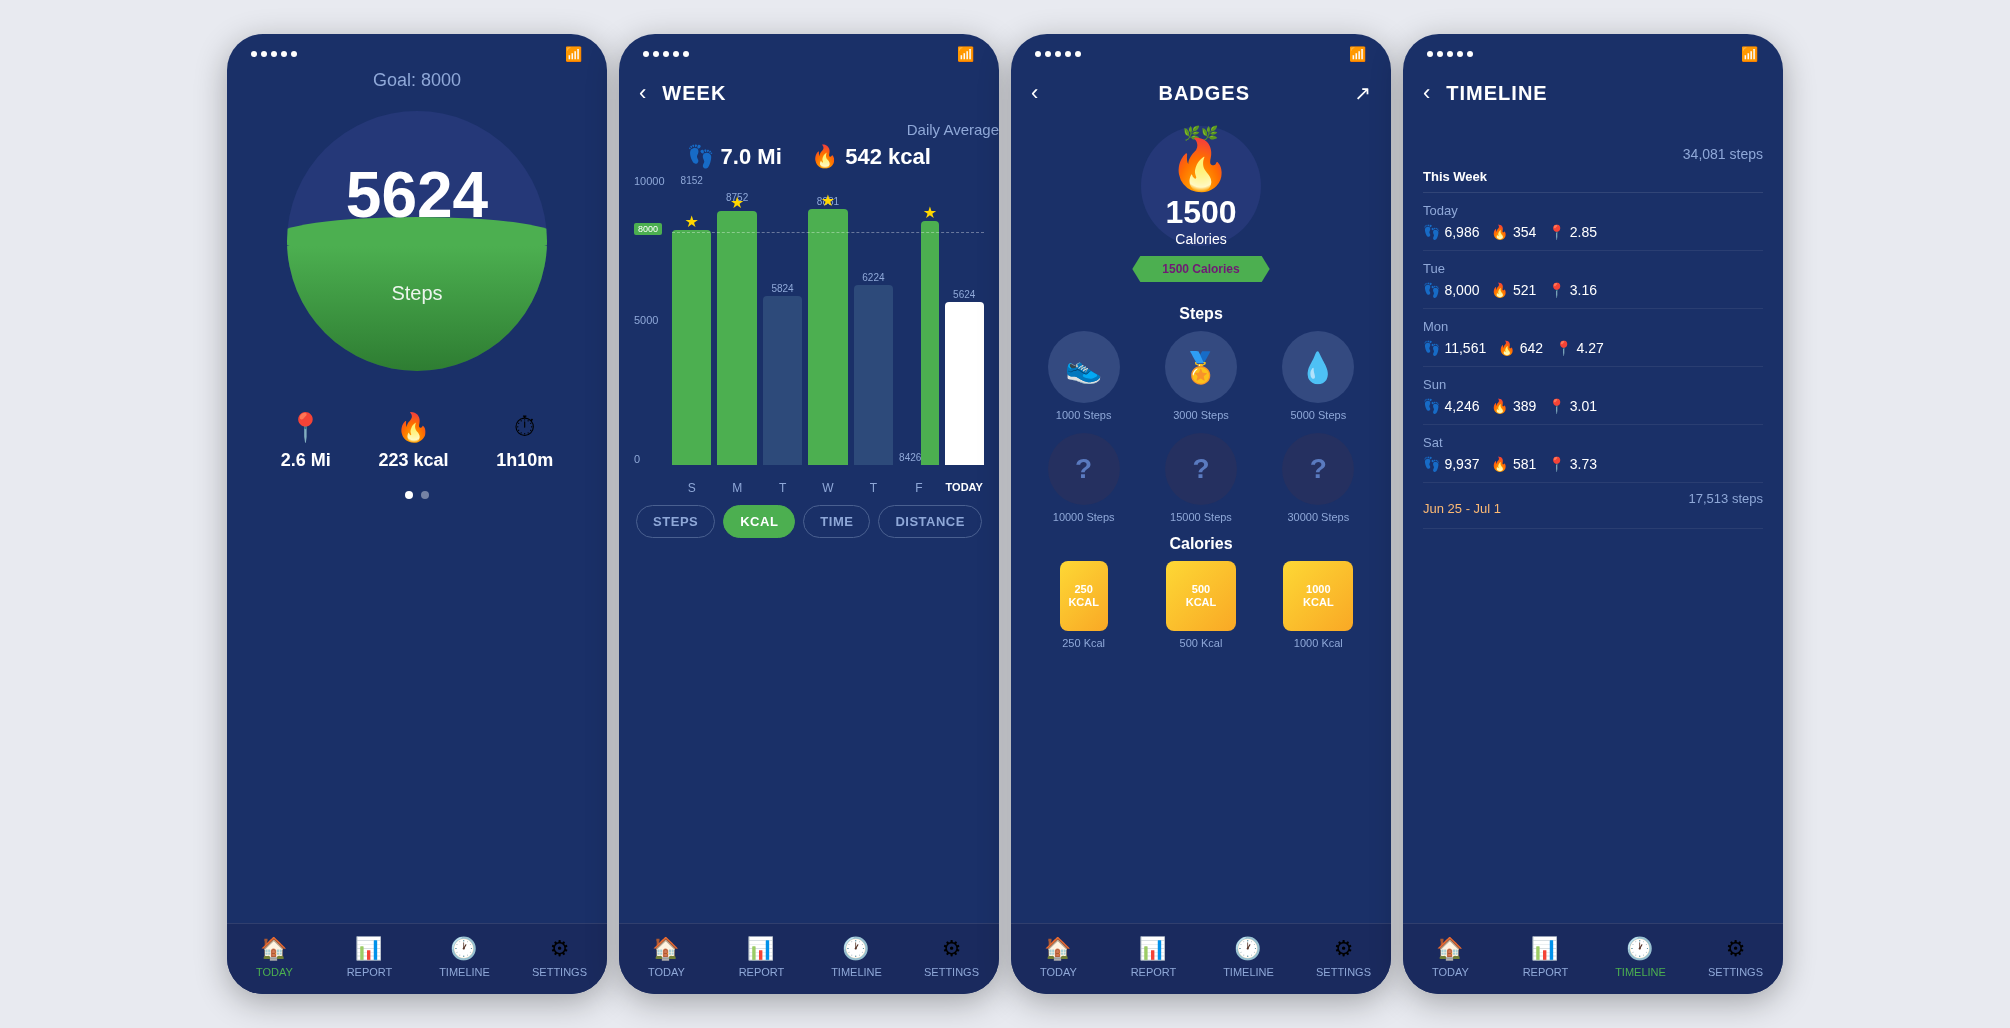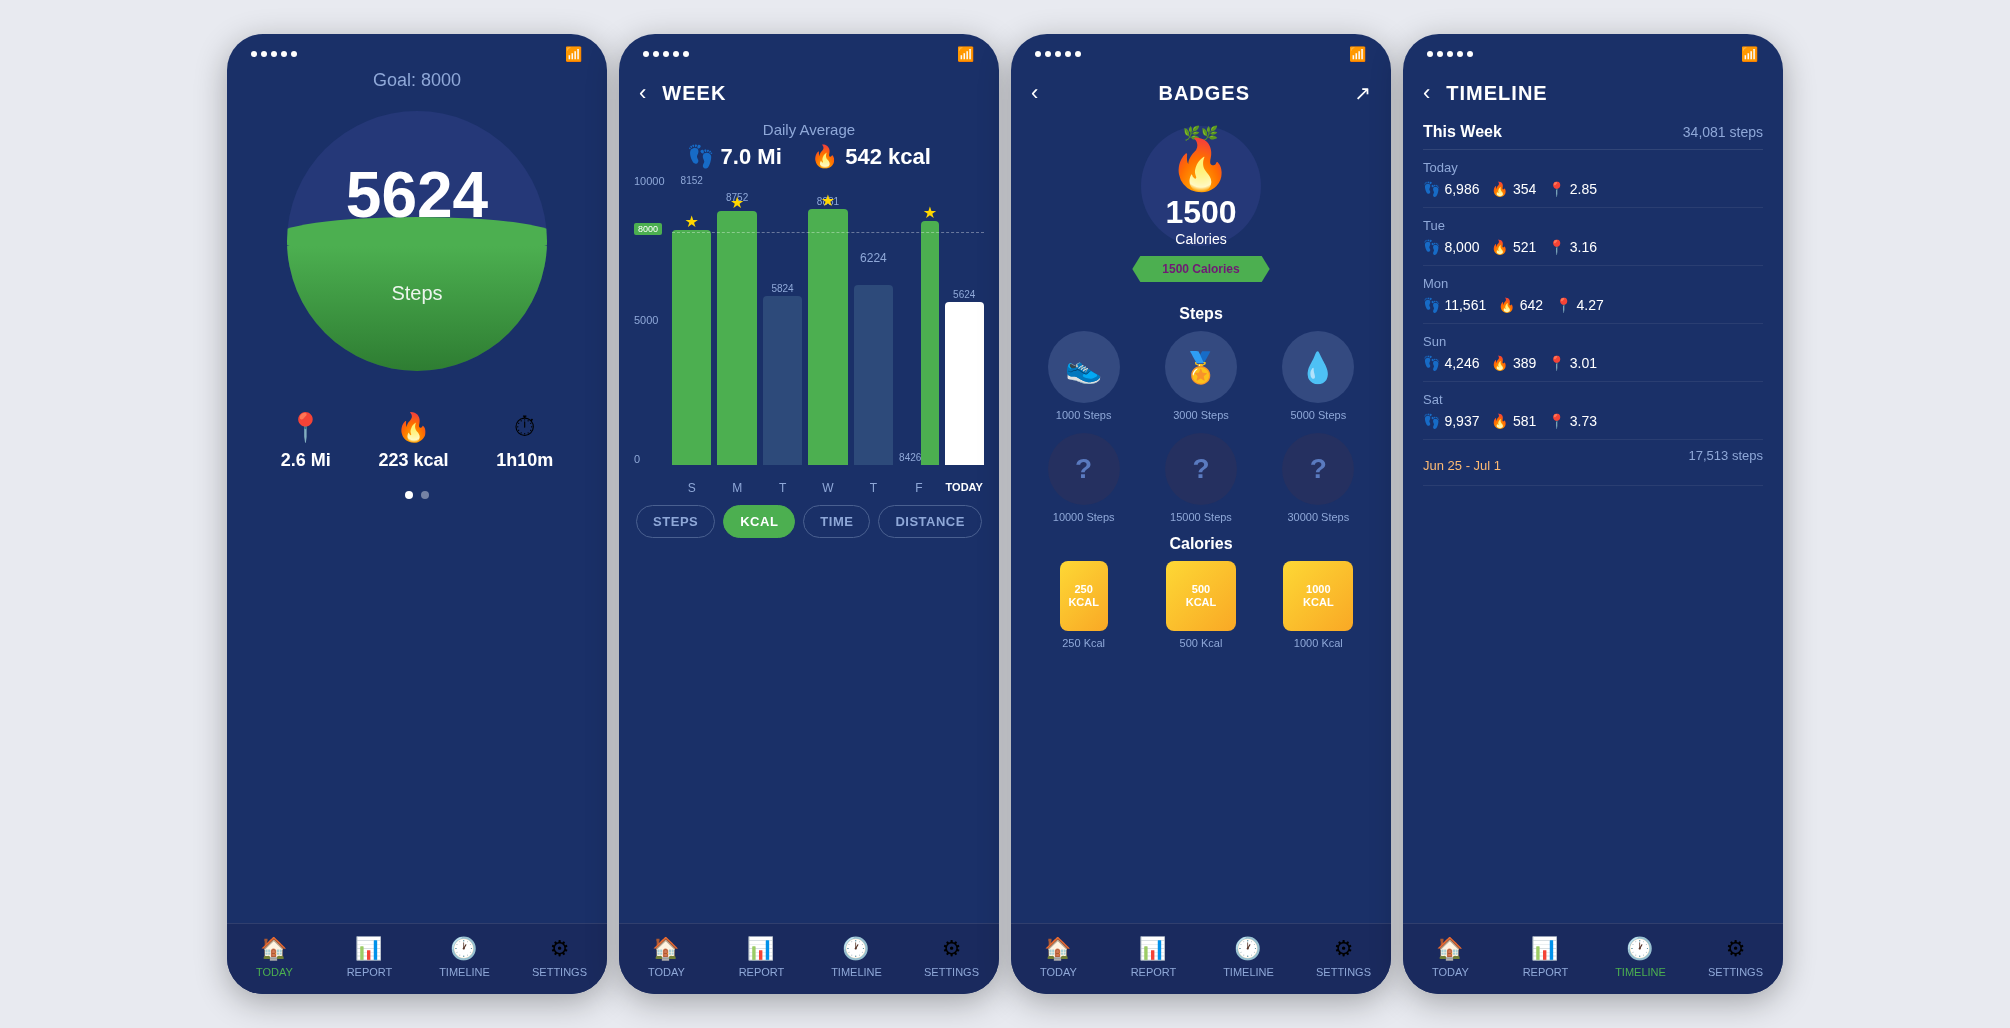--- a/index.html
+++ b/index.html
@@ -159,21 +159,21 @@
     .screen2 { background: #1a3068; }
     .screen2-header {
       display: flex;
       align-items: center;
       padding: 10px 20px 5px;
       color: white;
     }
     .back-btn { font-size: 22px; color: white; margin-right: 16px; cursor: pointer; }
     .screen-title { font-size: 20px; font-weight: 600; color: white; letter-spacing: 1px; }
     .daily-avg-section {
-      text-align: center;
+      text-align: right;
       padding: 10px 0 5px;
     }
     .daily-avg-label { color: #8fa8d8; font-size: 15px; margin-bottom: 6px; }
     .daily-avg-values {
       display: flex;
       justify-content: center;
       gap: 30px;
     }
     .avg-val { color: white; font-size: 22px; font-weight: 600; display: flex; align-items: center; gap: 6px; }
     .chart-area {
@@ -297,21 +297,21 @@
       color: white;
     }
     .timeline-content { flex: 1; overflow: hidden; padding: 0 20px; }
     .week-summary {
       display: flex;
       justify-content: space-between;
       align-items: center;
       padding: 12px 0 8px;
       border-bottom: 1px solid rgba(255,255,255,0.1);
     }
-    .week-label { color: white; font-size: 16px; font-weight: 600; }
+    .week-label { color: white; font-size: 13px; font-weight: 600; margin-top: 46px; }
     .week-steps { color: #8fa8d8; font-size: 14px; }
     .timeline-day {
       padding: 10px 0;
       border-bottom: 1px solid rgba(255,255,255,0.07);
     }
     .day-label { color: #8fa8d8; font-size: 13px; margin-bottom: 6px; }
     .day-stats {
       display: flex;
       align-items: center;
       gap: 12px;
@@ -461,21 +461,21 @@
               <div style="color: rgb(143, 168, 216); font-size: 10px; margin-bottom: 2px; white-space: nowrap;">5824</div>
               <div style="width: 100%; height: 169px; border-radius: 4px 4px 0px 0px; position: relative; display: flex; justify-content: center; background: rgb(45, 74, 122);"></div>
             </div>
             <div style="flex: 1 1 0%; display: flex; flex-direction: column; align-items: center; justify-content: flex-end; height: 100%; position: relative;">
               <div style="color: rgb(143, 168, 216); font-size: 10px; margin-bottom: 2px; white-space: nowrap;">8831</div>
               <div style="width: 100%; height: 256px; border-radius: 4px 4px 0px 0px; position: relative; display: flex; justify-content: center; background: rgb(76, 175, 80);">
                 <span style="position: absolute; top: -18px; font-size: 16px; color: rgb(255, 215, 0);">★</span>
               </div>
             </div>
             <div style="flex: 1 1 0%; display: flex; flex-direction: column; align-items: center; justify-content: flex-end; height: 100%; position: relative;">
-              <div style="color: rgb(143, 168, 216); font-size: 12px; margin-bottom: 20px; white-space: nowrap;">6224</div>
+              <div style="color: rgb(143, 168, 216); font-size: 10px; margin-bottom: 2px; white-space: nowrap;">6224</div>
               <div style="width: 100%; height: 180px; border-radius: 4px 4px 0px 0px; position: relative; display: flex; justify-content: center; background: rgb(45, 74, 122);"></div>
             </div>
             <div style="flex: 1 1 0%; display: flex; flex-direction: row; align-items: flex-end; justify-content: flex-end; height: 100%; position: relative;">
               <div style="color: rgb(143, 168, 216); font-size: 10px; margin-bottom: 2px; white-space: nowrap;">8426</div>
               <div style="width: 100%; height: 244px; border-radius: 4px 4px 0px 0px; position: relative; display: flex; justify-content: center; background: rgb(76, 175, 80);">
                 <span style="position: absolute; top: -18px; font-size: 16px; color: rgb(255, 215, 0);">★</span>
               </div>
             </div>
             <div style="flex: 1 1 0%; display: flex; flex-direction: column; align-items: center; justify-content: flex-end; height: 100%; position: relative;">
               <div style="color: rgb(143, 168, 216); font-size: 10px; margin-bottom: 2px; white-space: nowrap;">5624</div>

